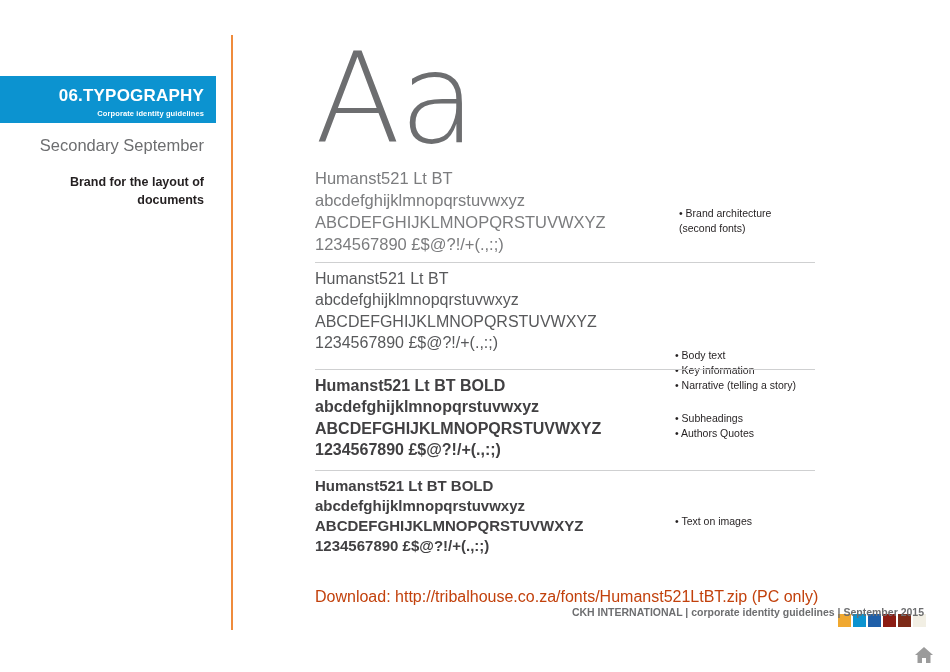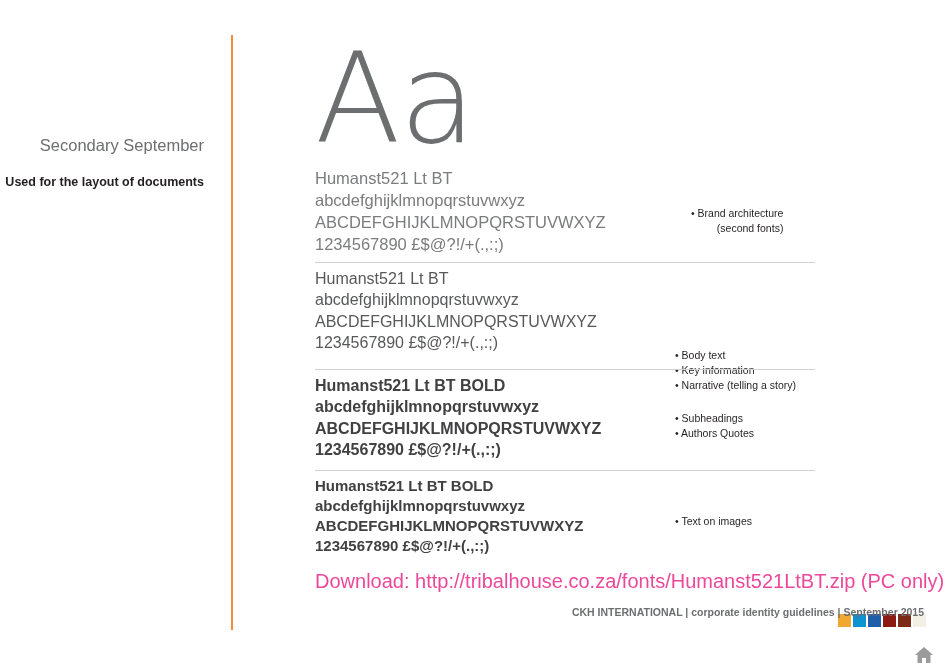--- a/index.html
+++ b/index.html
@@ -129,31 +129,31 @@
   #block3 .ln { font-size: 16px; color: #414042; font-weight: bold; }
   #block4 { top: 476px; }
   #block4 .ln { font-size: 15px; color: #414042; font-weight: bold; }
 
   .notes {
     position: absolute;
     color: #231f20;
     font-size: 10.5px;
     line-height: 1.45;
   }
-  #notes1 { left: 376px; top: 206px; text-align: right; }
+  #notes1 { left: 364px; top: 206px; }
   #notes2 { left: 360px; top: 304px; margin-top: 44px; }
   #notes3 { left: 360px; top: 411px; }
   #notes4 { left: 360px; top: 514px; }
 
   .download {
     position: absolute;
     left: 0;
-    top: 570px;
-    font-size: 20px;
-    color: #ec4899;
+    top: 588px;
+    font-size: 16px;
+    color: #c2410c;
   }
   .footer-text {
     position: absolute;
     right: 26px;
     top: 606px;
     font-size: 10.5px;
     font-weight: bold;
     color: #6d6e70;
   }
   .swatches {
@@ -171,23 +171,27 @@
     bottom: 8px;
     width: 20px;
     height: 18px;
   }
 </style>
 </head>
 <body>
 
 <div class="left-panel">
 
+  <div class="section-tab">
+    <div class="section-tab-title">06.TYPOGRAPHY</div>
+    <div class="section-tab-sub">Corporate identity guidelines</div>
+  </div>
 
   <div class="left-heading">Secondary September</div>
-  <div class="left-subtext">Used for the layout of documents</div>
+  <div class="left-subtext">Brand for the layout of documents</div>
 </div>
 
 <div class="vrule"></div>
 
 <div class="main">
 
   <div class="big-aa">Aa</div>
 
   <div class="spec-block" id="block1">
     <div class="ln">Humanst521 Lt BT</div>

